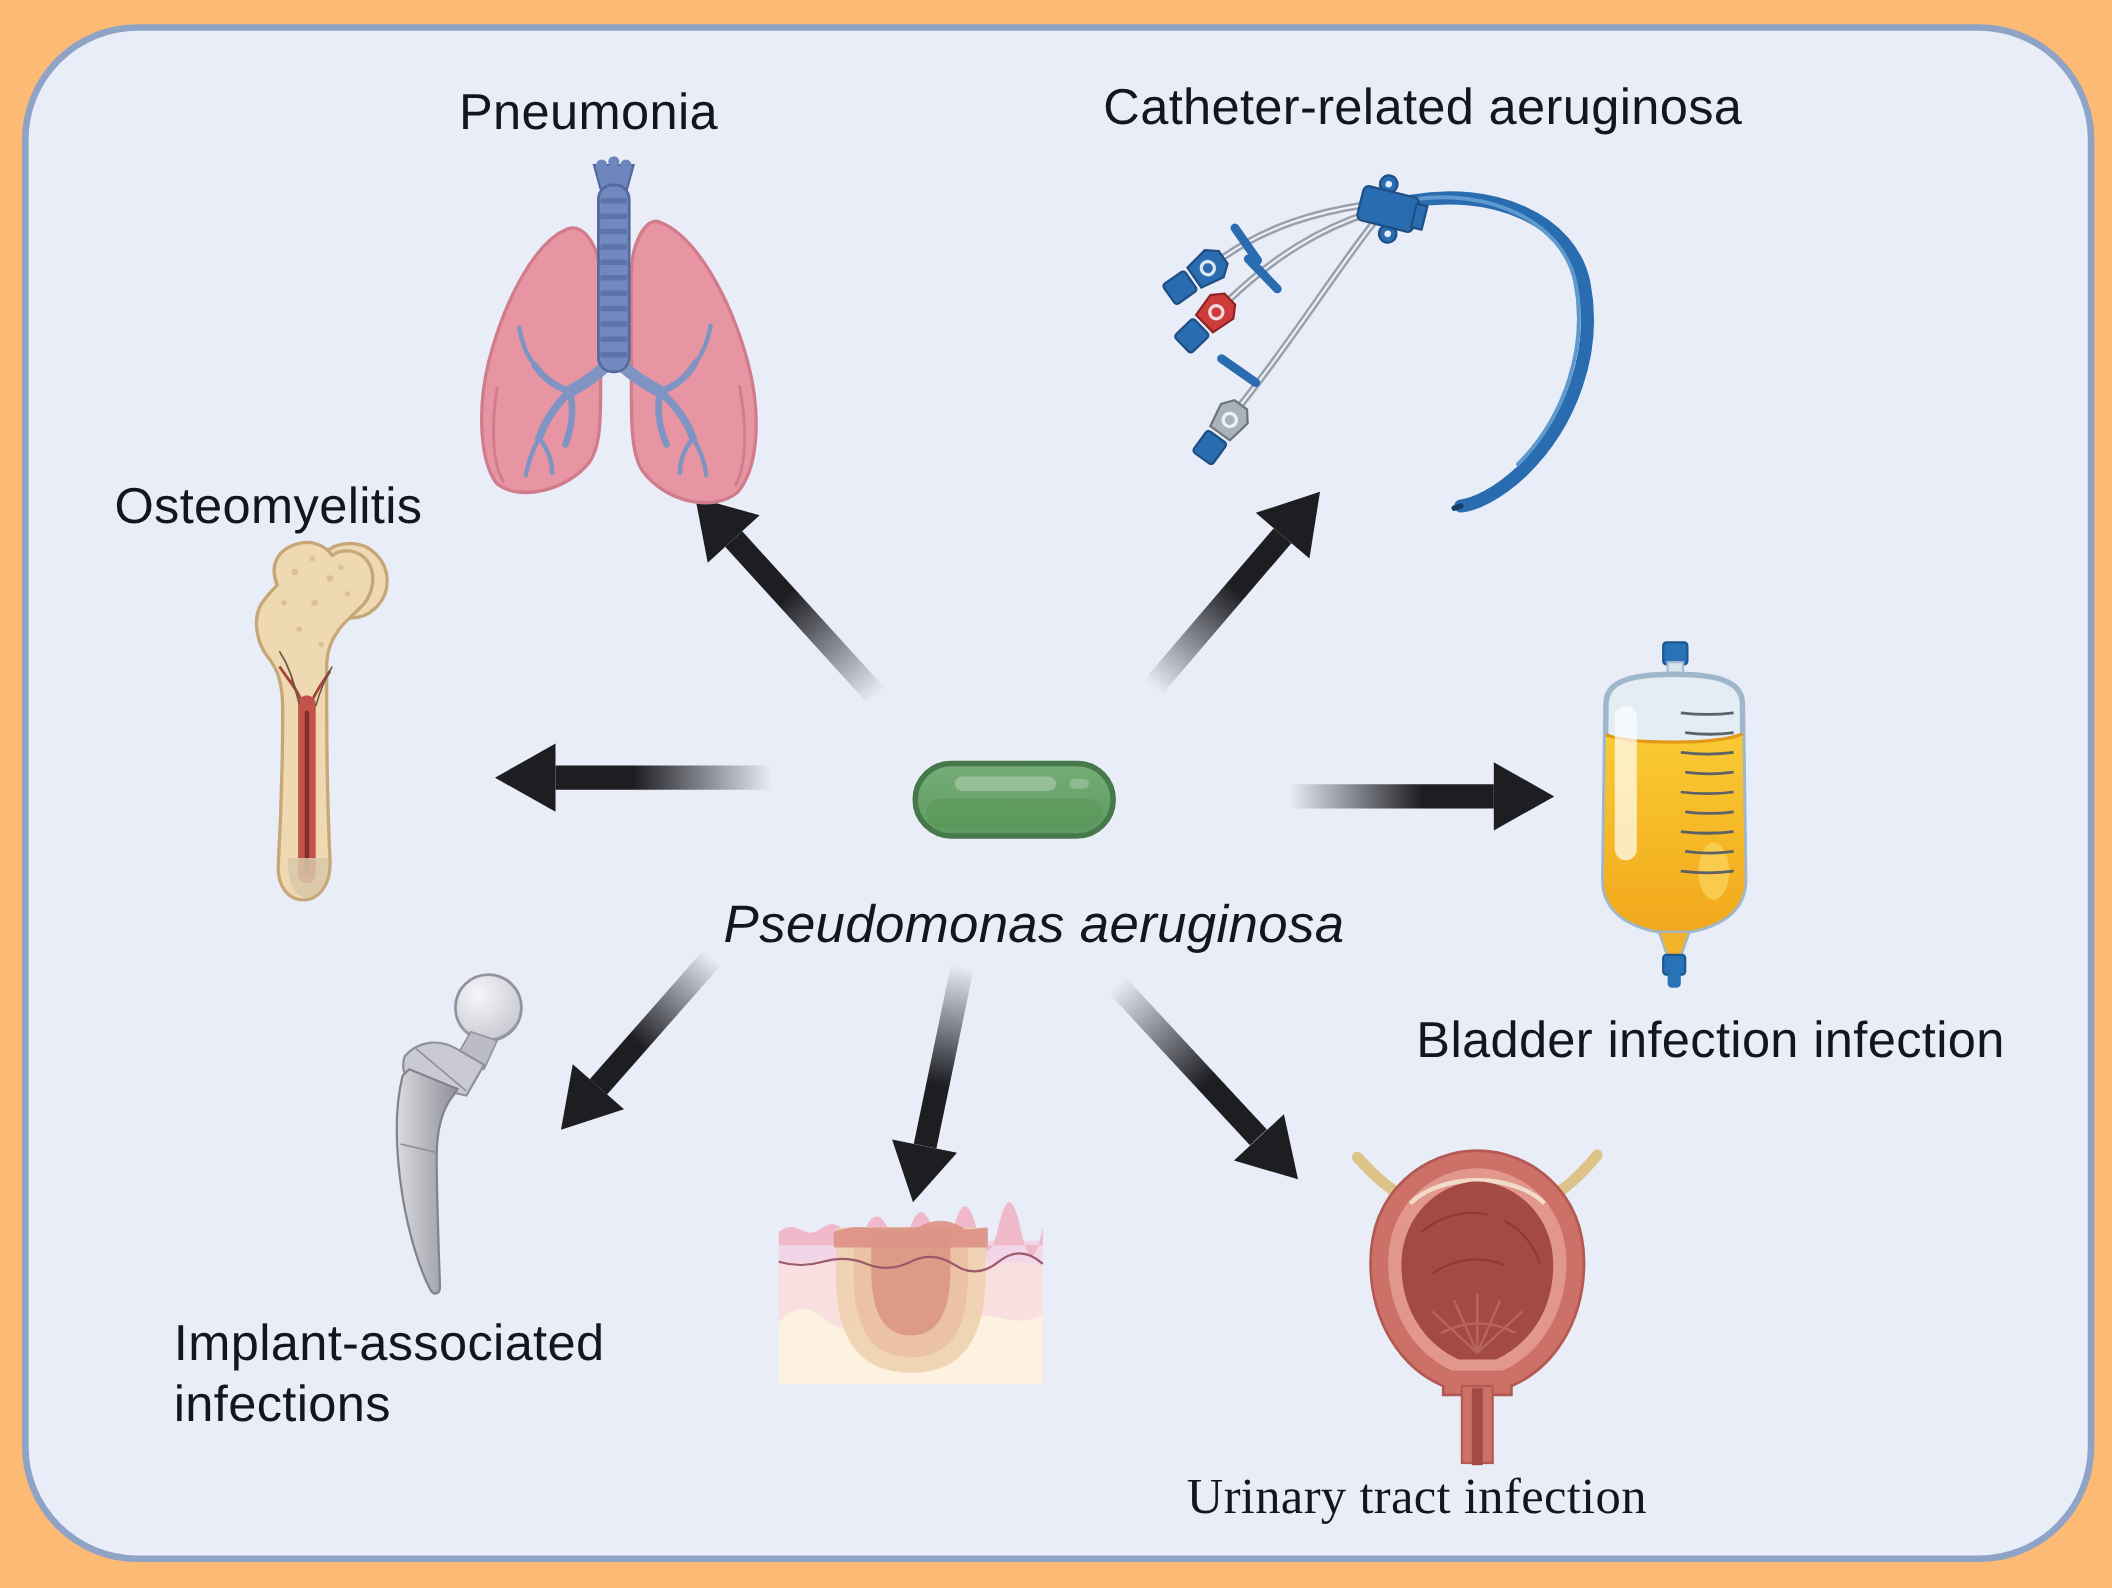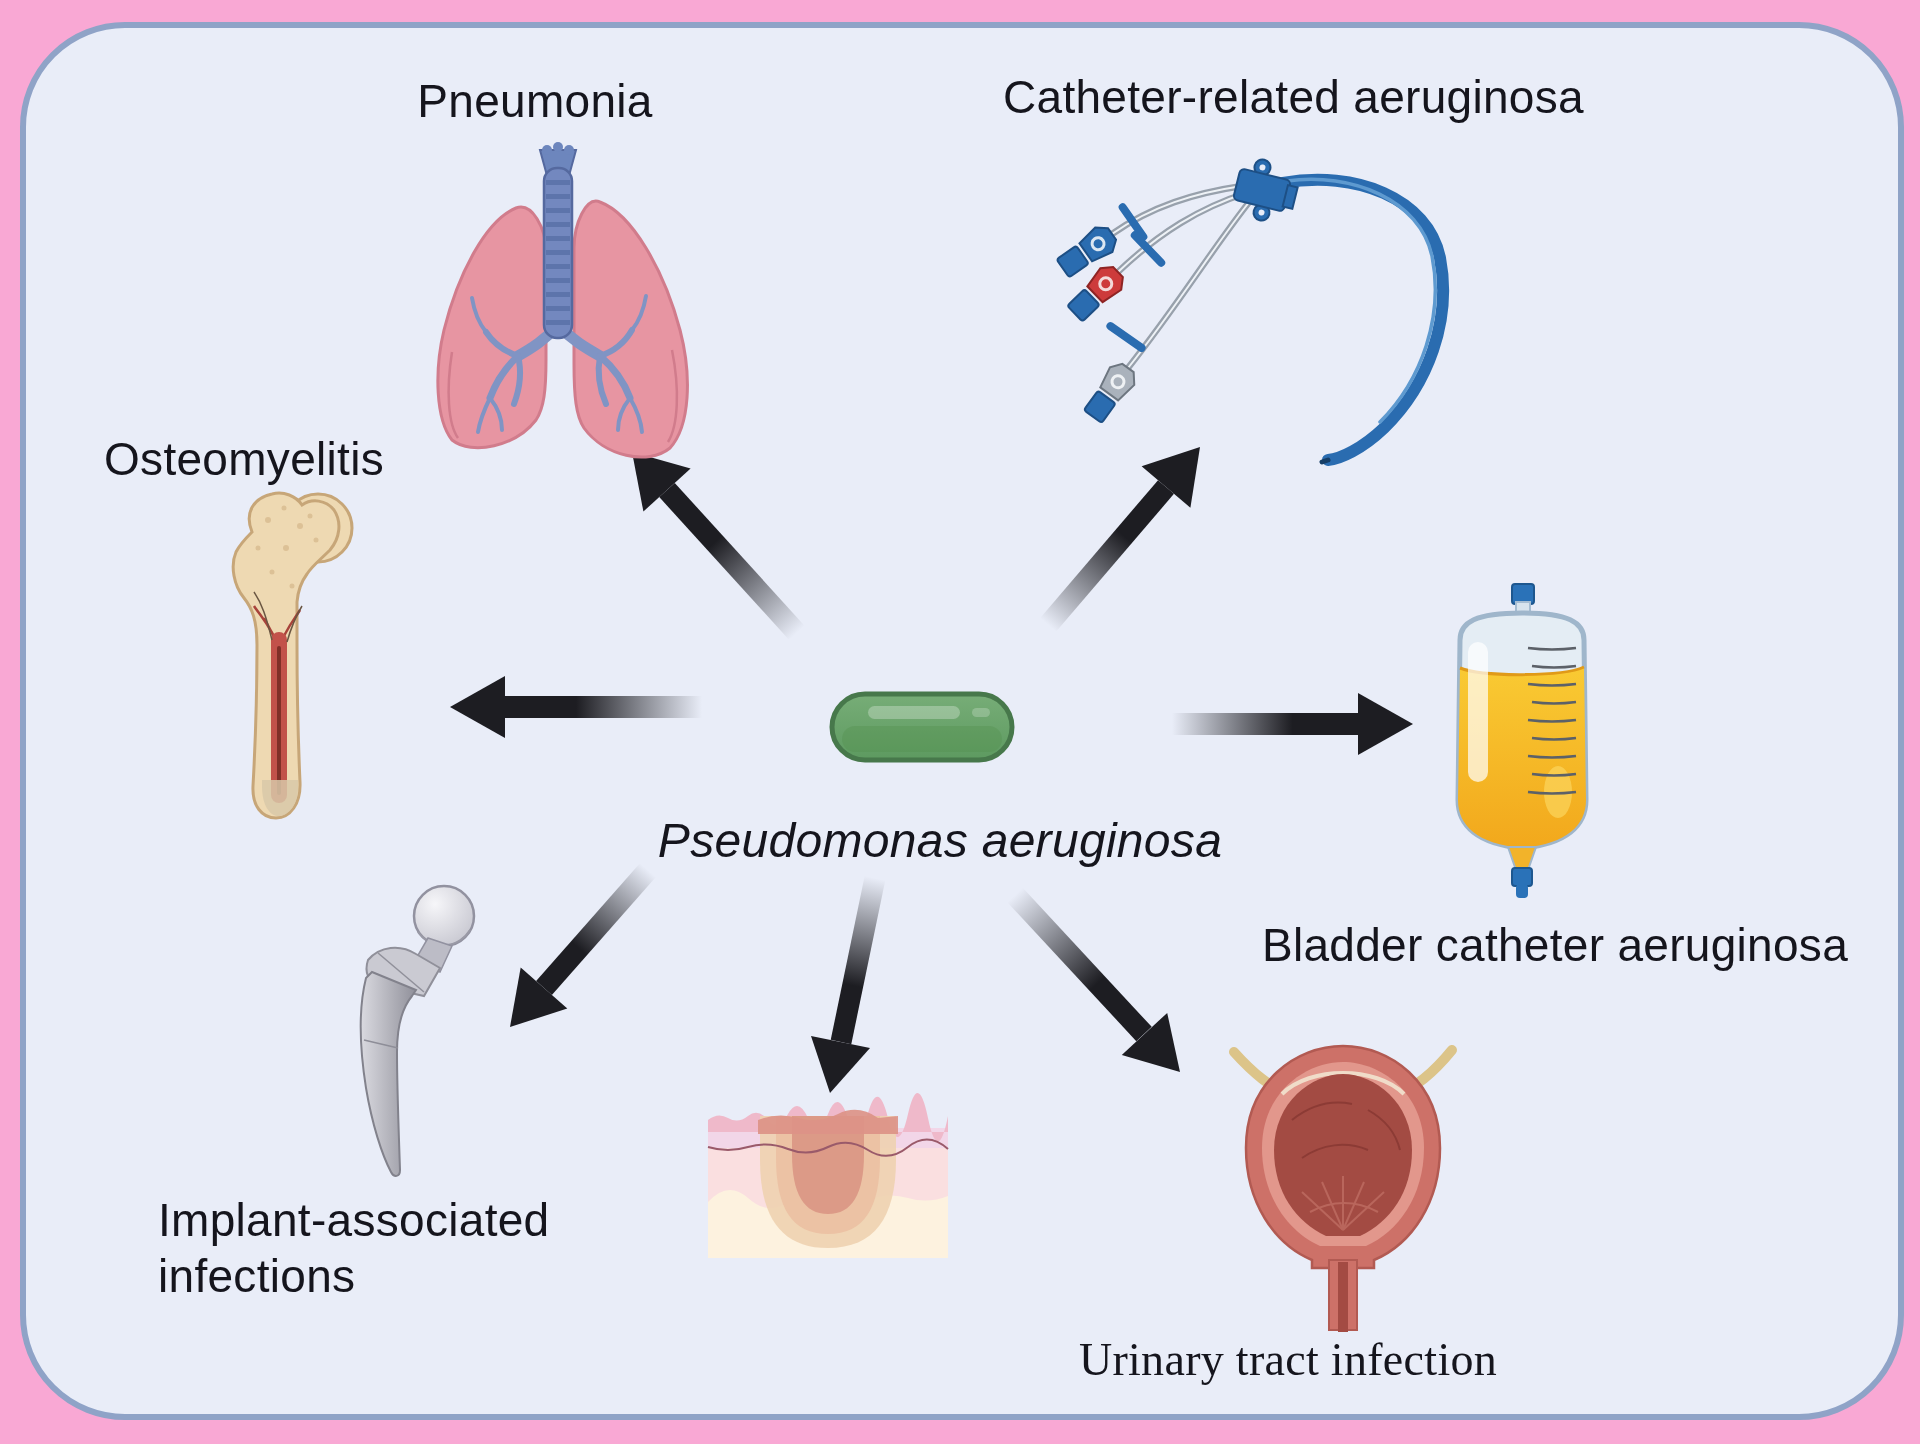--- a/index.html
+++ b/index.html
@@ -1,16 +1,16 @@
 <!DOCTYPE html>
 <html><head>
 <meta charset="utf-8">
 <style>
   html,body{margin:0;padding:0;background:#ffffff;}
-  .stage{position:relative;width:1920px;height:1444px;background:#f9a8d4;overflow:hidden;
+  .stage{position:relative;width:1920px;height:1444px;background:#fdba74;overflow:hidden;
          font-family:"Liberation Sans",sans-serif;}
   .panel{position:absolute;left:20px;top:22px;width:1884px;height:1398px;
          background:#e9edf8;border:6px solid #8fa3c7;border-radius:105px;box-sizing:border-box;}
   .art{position:absolute;left:0;top:0;width:1920px;height:1444px;}
   .label{position:absolute;font-size:46px;line-height:1.2;font-weight:400;color:#15151d;
          text-align:center;letter-spacing:.3px;white-space:nowrap;}
   .label.left{text-align:left;}
   .label.italic{font-style:italic;font-size:48px;}
 </style>
 </head>
@@ -276,21 +276,21 @@
   </svg>
 
   <div class="label" style="left:285px;top:74px;width:500px;">Pneumonia</div>
 
   <div class="label" style="left:1003px;top:70px;width:560px;">Catheter-related aeruginosa</div>
 
   <div class="label" style="left:44px;top:432px;width:400px;">Osteomyelitis</div>
 
   <div class="label italic" style="left:630px;top:768px;width:620px;margin-top:44px;">Pseudomonas aeruginosa</div>
 
-  <div class="label" style="left:1255px;top:918px;width:600px;">Bladder catheter aeruginosa</div>
+  <div class="label" style="left:1255px;top:918px;width:600px;">Bladder infection infection</div>
 
   <div class="label left" style="left:158px;top:1192px;width:520px;line-height:1.22;">
     <div>Implant-associated</div>
     <div>infections</div>
   </div>
 
 
   <div class="label" style="left:1038px;top:1332px;width:500px;font-family:Liberation Serif, serif;">Urinary tract infection</div>
 
 </div>

